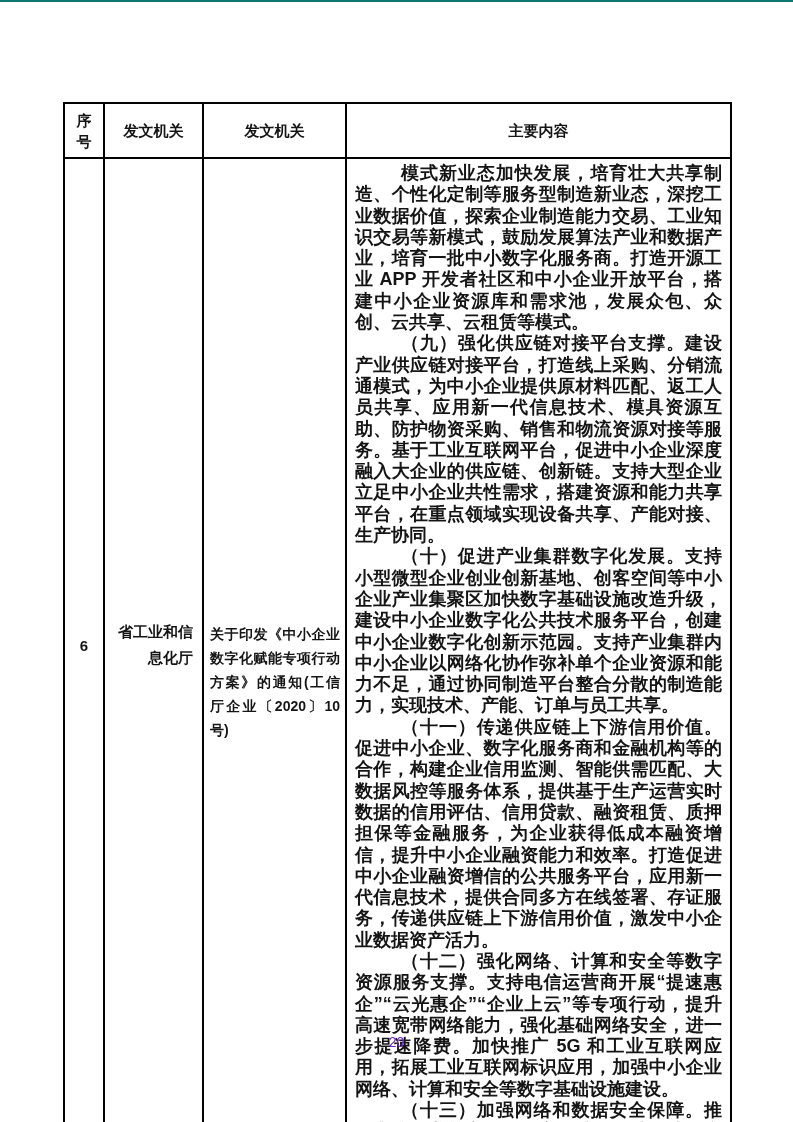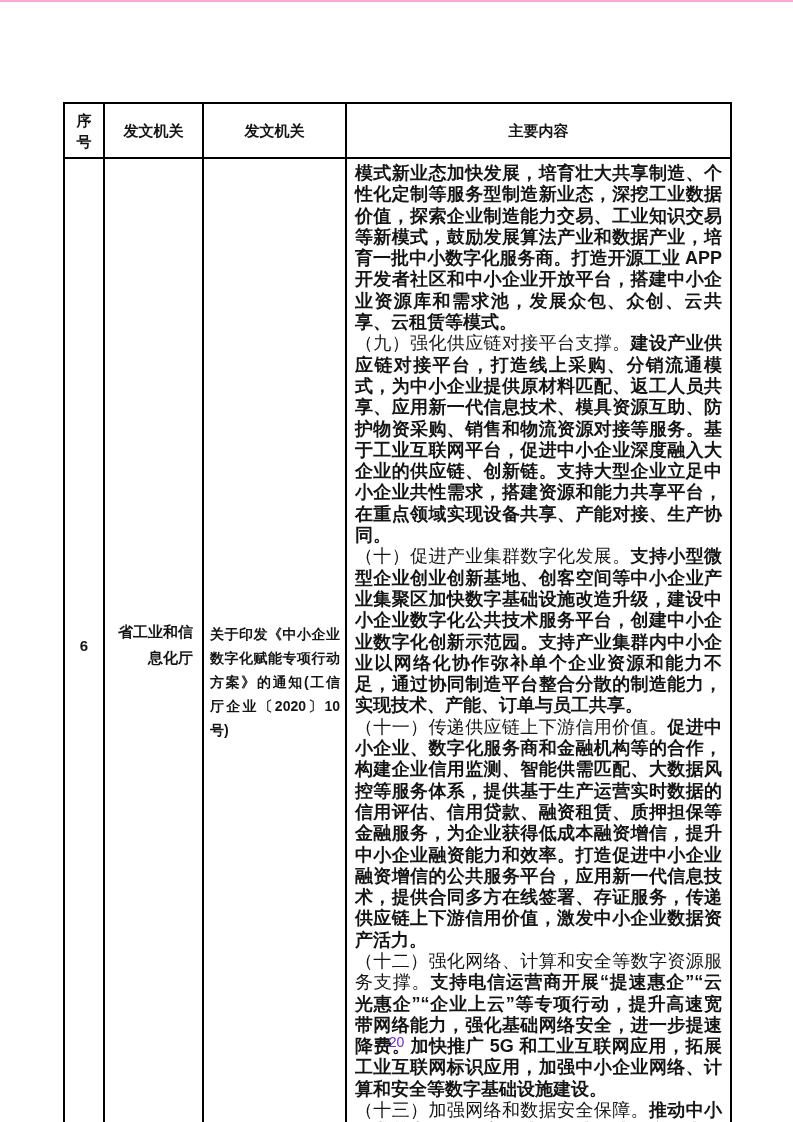--- a/index.html
+++ b/index.html
@@ -7,21 +7,21 @@
     padding: 0;
     background: #ffffff;
     font-family: "Liberation Sans", sans-serif;
   }
   .page {
     position: relative;
     width: 793px;
     height: 1122px;
     background: #ffffff;
     overflow: hidden;
-    border-top: 2px solid #f9a8d4;
+    border-top: 2px solid #0f766e;
     box-sizing: border-box;
     color: #1a1a1a;
   }
   table.doc-table {
     position: absolute;
     left: 63px;
     top: 100px;
     width: 667px;
     border-collapse: collapse;
     table-layout: fixed;
@@ -67,21 +67,21 @@
     vertical-align: top;
     font-size: 18px;
     line-height: 21.3px;
     padding: 4px 8px 6px 8px;
     text-align: justify;
   }
   .c-content p {
     margin: 0;
     text-align: justify;
   }
-  .para-heading { font-weight: normal; }
+  .para-heading { font-weight: bold; margin-left: 46px; }
   .page-number {
     position: absolute;
     top: 1032px;
     left: 0;
     width: 793px;
     text-align: center;
     font-size: 14px;
     font-weight: normal;
     color: #6d28d9;
   }

